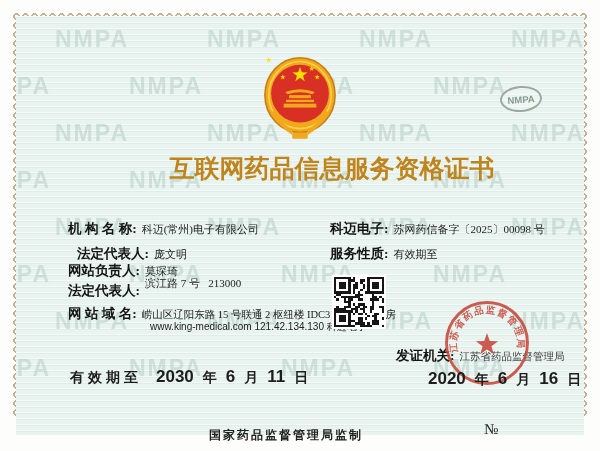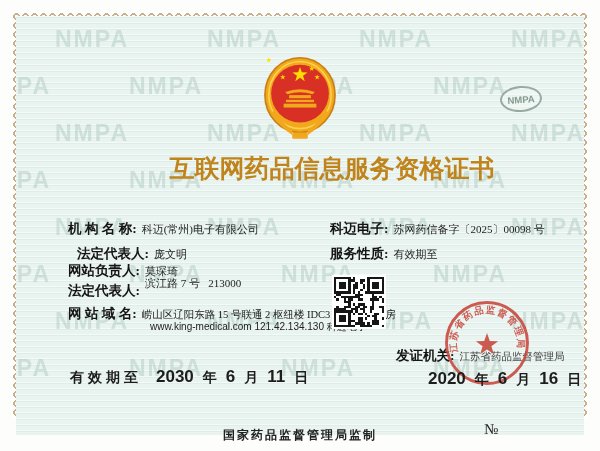--- a/index.html
+++ b/index.html
@@ -52,21 +52,21 @@
   .seal{position:absolute;left:442px;top:298px;width:90px;height:90px;opacity:.88;}
   
   .dates{position:absolute;white-space:nowrap;font-weight:bold;}
   .valid{left:70px;top:367px}
   .issue{left:428px;top:369px}
   .dates .dlab{font-size:14px;letter-spacing:4px;margin-right:14px;}
   .dates .num{font-family:"Liberation Sans",sans-serif;font-size:17px;}
   .dates .unit{font-size:14px;margin:0 9px;}
   
   .bottom-note{position:absolute;left:0;top:427px;width:572px;text-align:center;
-               font-weight:bold;font-size:12px;letter-spacing:2px;color:#222;padding-left:14px;}
+               font-weight:bold;font-size:12px;letter-spacing:2px;color:#222;}
   .serial{position:absolute;left:484px;top:421px;font-size:15px;color:#222;}
 </style>
 </head>
 <body>
 
 <div class="page">
 
   <div class="lace"></div>
 
   <div class="paper">

